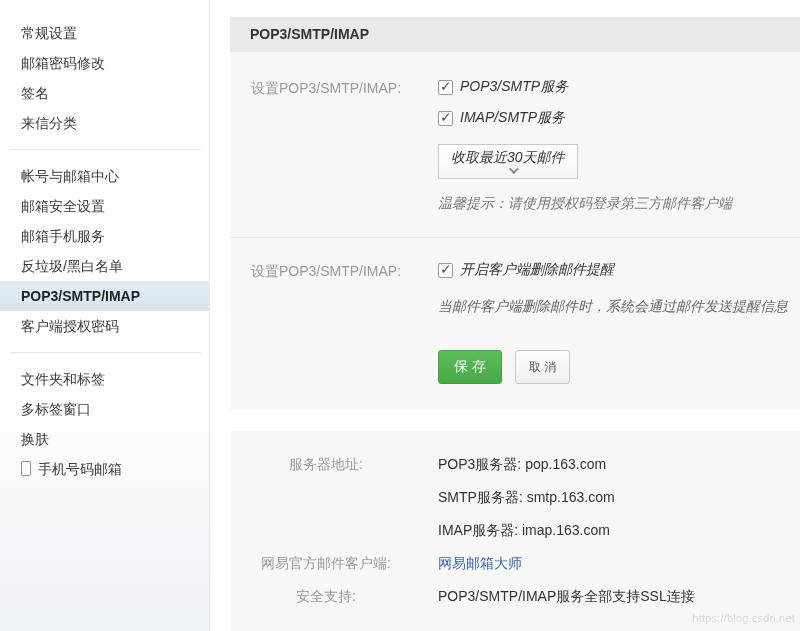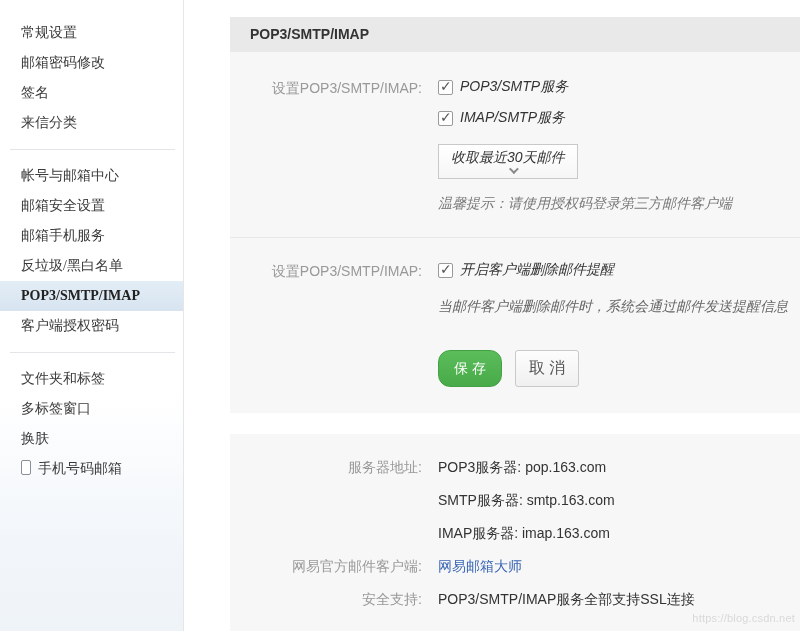--- a/index.html
+++ b/index.html
@@ -5,25 +5,24 @@
   * { margin: 0; padding: 0; box-sizing: border-box; }
   html, body { background: #ffffff; }
   body {
     width: 800px; height: 631px; overflow: hidden; position: relative;
     font-family: "Liberation Sans", "DejaVu Sans", sans-serif;
     font-size: 14px; color: #333;
   }
 
   
   .sidebar {
-    position: absolute; left: 0; top: 0; width: 184px; height: 631px;
+    position: absolute; left: 0; top: 0; width: 210px; height: 631px;
     background: linear-gradient(180deg, #ffffff 0%, #ffffff 62%, #f2f6fa 86%, #eef3f8 100%);
     border-right: 1px solid #e6e6e6;
     padding-top: 18px;
-    font-family: Liberation Serif, serif;
   }
   .side-item {
     height: 30px; line-height: 30px; padding-left: 21px;
     color: #3a3a3a; cursor: pointer; white-space: nowrap;
   }
   .side-item.selected {
     background: linear-gradient(180deg, #e3edf6, #d7e4f0);
     font-weight: bold; color: #222;
   }
   .side-divider {
@@ -40,21 +39,21 @@
   .card { width: 570px; }
   .card-header {
     background: #e9e9e9; height: 35px; line-height: 35px;
     padding-left: 20px; font-weight: bold; color: #333; font-size: 14px;
   }
   .card-body { background: #f7f7f7; }
   .card + .card { margin-top: 21px; }
 
   .form-row { display: flex; align-items: flex-start; }
   .form-label {
-    width: 192px; text-align: right; color: #999; flex-shrink: 0;
+    width: 192px; text-align: center; color: #999; flex-shrink: 0;
     padding-top: 2px; white-space: nowrap;
   }
   .form-controls { margin-left: 16px; font-style: italic; }
 
   .section-1 { padding-top: 26px; }
   .checkbox-row { display: flex; align-items: center; margin-bottom: 13px; cursor: pointer; }
   .checkbox {
     display: inline-block; width: 15px; height: 15px; background: #fff;
     border: 1px solid #9a9a9a; border-radius: 2px; margin-right: 7px;
     position: relative; flex-shrink: 0;
@@ -76,28 +75,28 @@
   }
   .tip-text { color: #777; padding-top: 2px; }
 
   .section-divider { border-top: 1px solid #e8e8e8; margin: 24px 0 23px 0; }
 
   .note-text { color: #666; margin-top: 19px; }
 
   .button-row { padding: 34px 0 26px 208px; display: flex; }
   .btn-save {
     background: linear-gradient(180deg, #5abd5a, #48aa48);
-    border: 1px solid #44a044; border-radius: 12px;
+    border: 1px solid #44a044; border-radius: 3px;
     color: #fff; padding: 7px 15px; font-size: 14px; cursor: pointer;
     font-family: inherit;
   }
   .btn-cancel {
     background: linear-gradient(180deg, #fdfdfd, #f0f0f0);
     border: 1px solid #c9c9c9; border-radius: 3px;
-    color: #555; padding: 7px 13px; font-size: 16px; margin-left: 13px; cursor: pointer;
+    color: #555; padding: 7px 13px; font-size: 12px; margin-left: 13px; cursor: pointer;
     font-family: inherit;
   }
 
   
   .hint-body { padding: 25px 0 20px 0; min-height: 188px; }
   .hint-row { display: flex; margin-bottom: 15px; }
   .hint-row .form-label { padding-top: 0; }
   .hint-value { margin-left: 16px; color: #333; white-space: nowrap; }
   .hint-link { color: #3a66b4; cursor: pointer; text-decoration: none; }
 

